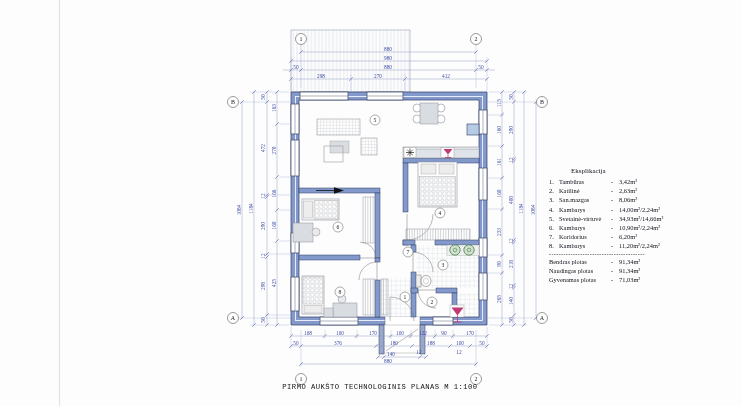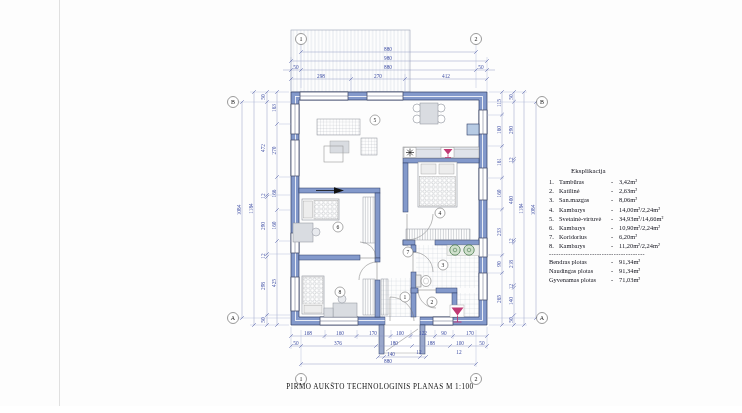--- a/index.html
+++ b/index.html
@@ -12,21 +12,21 @@
   .axt{font-size:6px;fill:#222;text-anchor:middle;}
   .rmt{font-size:5.6px;fill:#222;text-anchor:middle;}
   .cl{stroke:#8a94c2;stroke-width:.45;}
   .xl{stroke:#aab2d4;stroke-width:.4;}
   .legend{position:absolute;left:549px;top:167px;width:200px;color:#15151f;font-size:6.4px;line-height:9.2px;}
   .ltitle{margin-left:22px;font-size:7px;line-height:9px;margin-bottom:1px;}
   .lrow{display:grid;grid-template-columns:10px 52px 8px auto;}
   .trow{display:grid;grid-template-columns:62px 8px auto;}
   .lsep{font-size:6px;line-height:6px;width:96px;overflow:hidden;white-space:nowrap;letter-spacing:.4px;}
   .title{position:absolute;left:230px;top:383px;width:300px;text-align:center;
-         font-size:7.2px;letter-spacing:.45px;color:#111;white-space:nowrap;}
+         font-size:7.2px;letter-spacing:.45px;color:#111;white-space:nowrap;font-family:Liberation Mono, monospace;}
 </style>
 </head>
 <body>
 
 <div class="page">
   <div class="scan-line"></div>
 
   <svg width="742" height="413" viewBox="0 0 742 413">
     <defs>
       <pattern id="pGrid" width="3.2" height="3.2" patternUnits="userSpaceOnUse">

